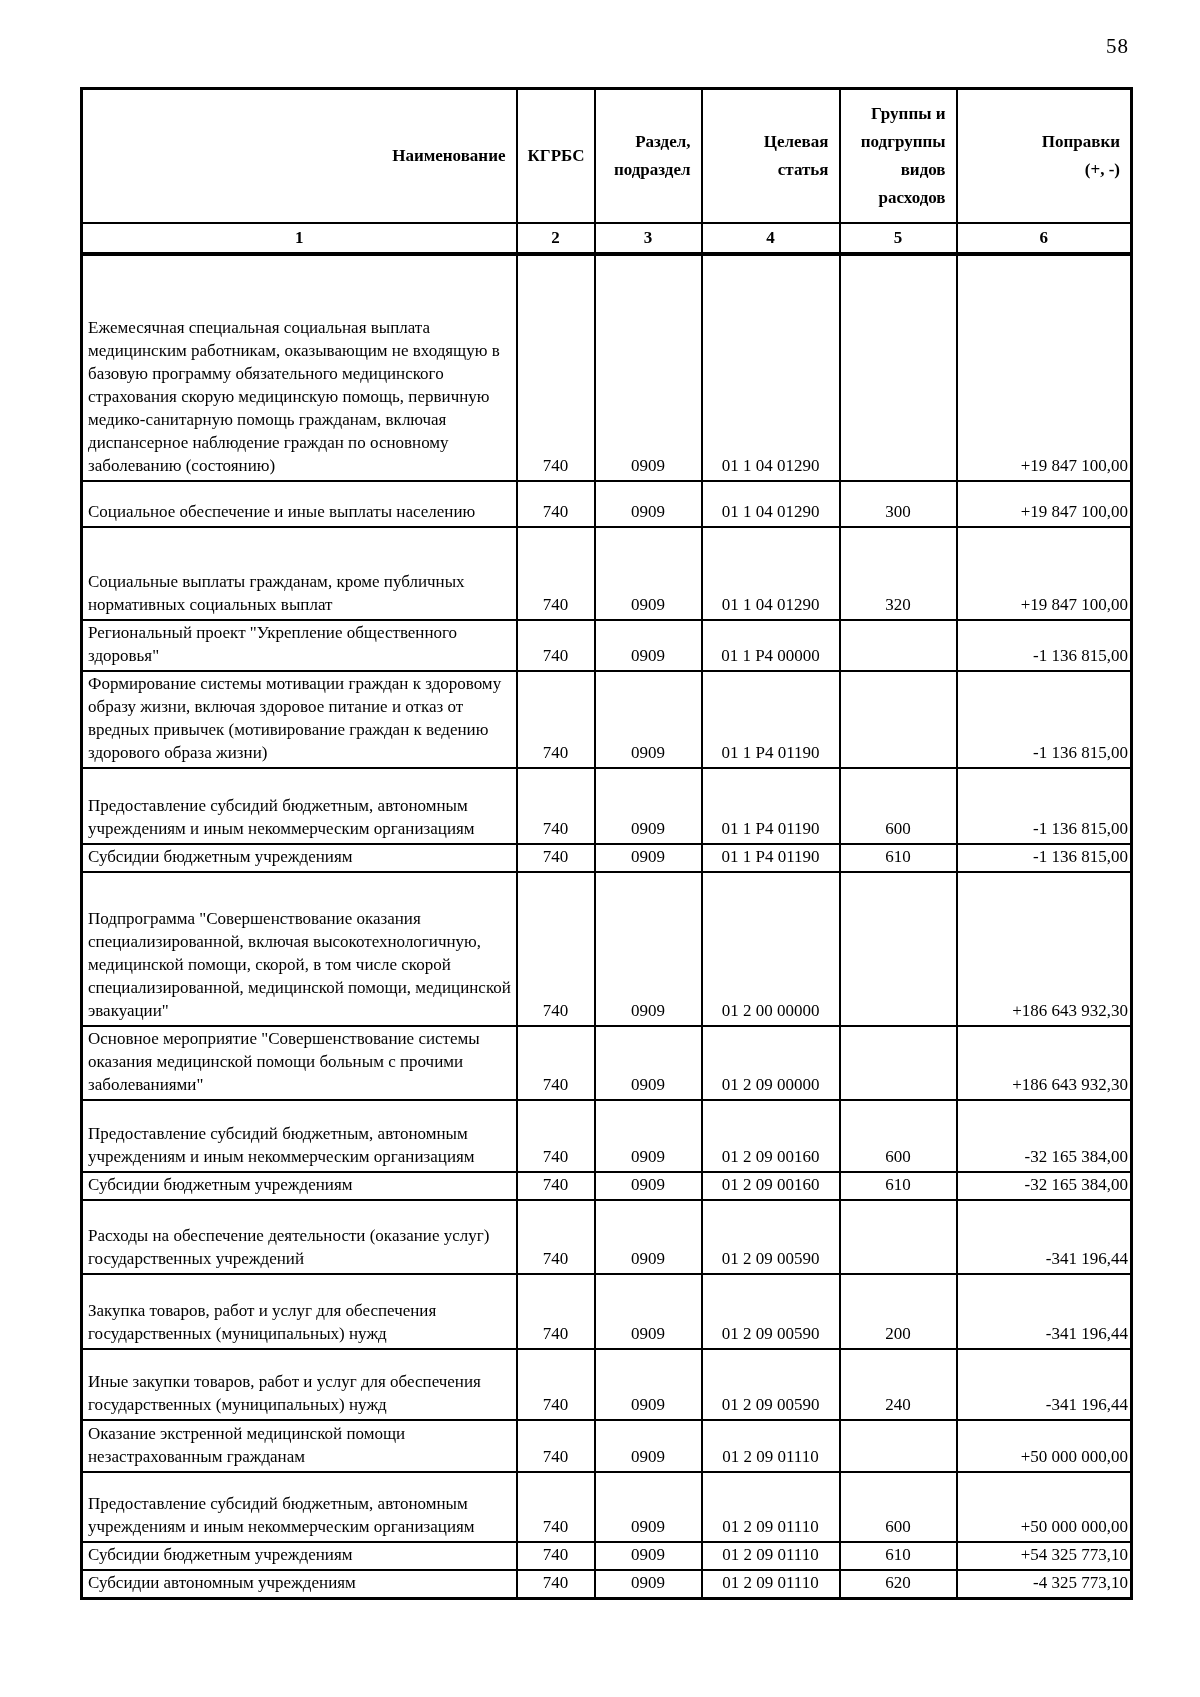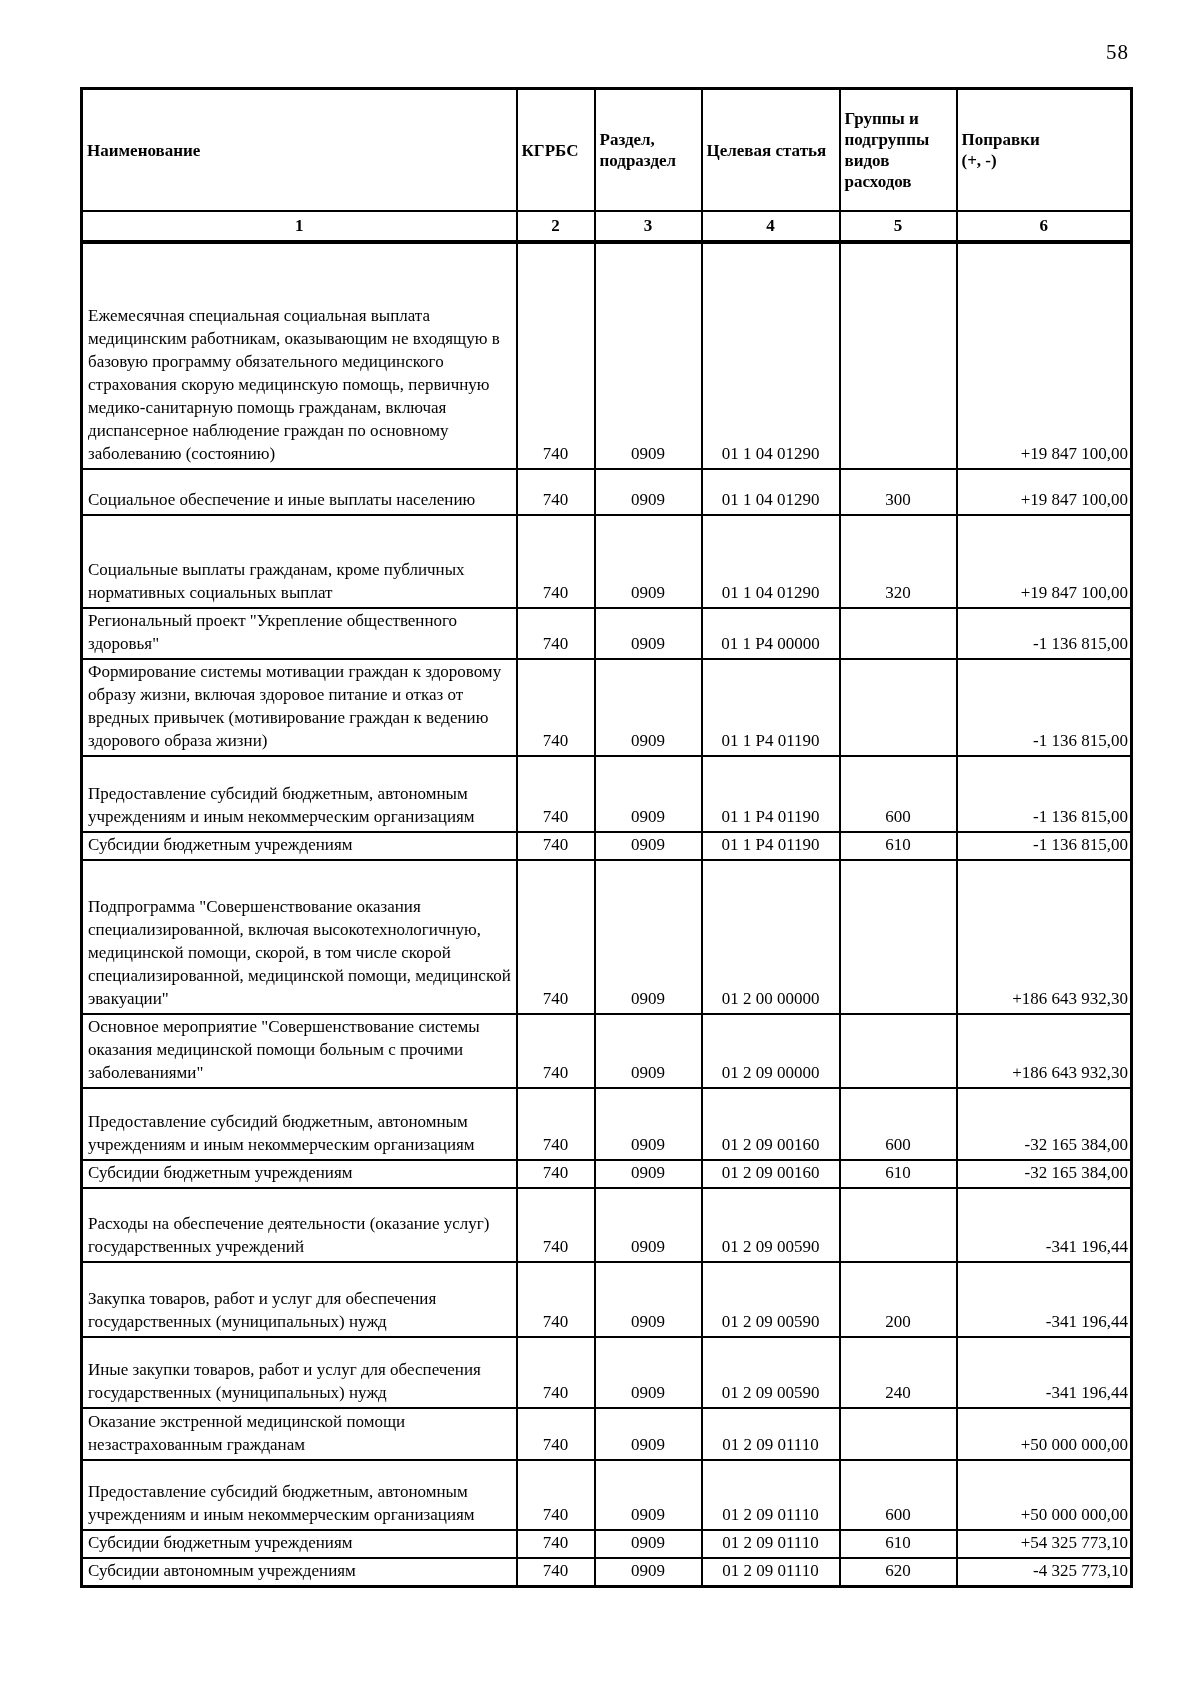--- a/index.html
+++ b/index.html
@@ -9,21 +9,21 @@
   }
   body {
     width: 1200px;
     height: 1697px;
     position: relative;
     font-family: "Liberation Serif", serif;
     color: #000;
   }
   .page-number {
     position: absolute;
-    top: 40px;
+    top: 34px;
     left: 1106px;
     font-size: 21px;
     letter-spacing: 1px;
   }
   table.budget-table {
     position: absolute;
     left: 80px;
     top: 87px;
     width: 1050px;
     border-collapse: collapse;
@@ -32,26 +32,26 @@
   }
   table.budget-table th,
   table.budget-table td {
     border: 2px solid #000;
     font-size: 17px;
     overflow: hidden;
   }
   thead th {
     height: 112px;
     vertical-align: middle;
-    text-align: left;
+    text-align: right;
     font-weight: bold;
-    line-height: 21px;
+    line-height: 28px;
     white-space: pre-line;
     border-bottom: 4px solid #000;
-    padding: 4px;
+    padding: 10px;
   }
   tr.num-row td {
     height: 26px;
     text-align: center;
     vertical-align: middle;
     font-weight: bold;
     border-bottom: 4px solid #000;
   }
   tbody td {
     vertical-align: bottom;

